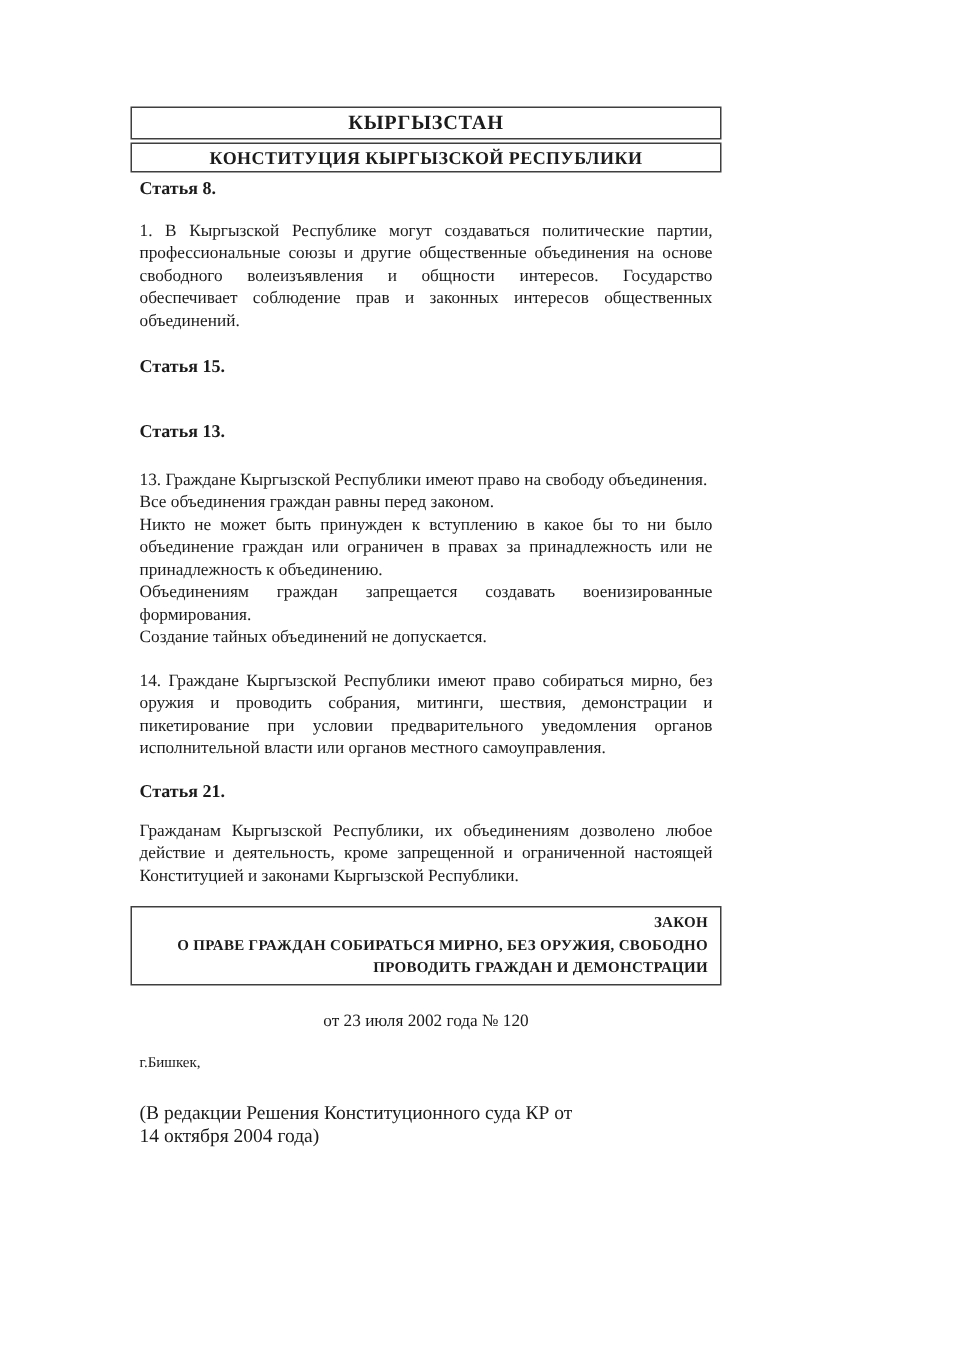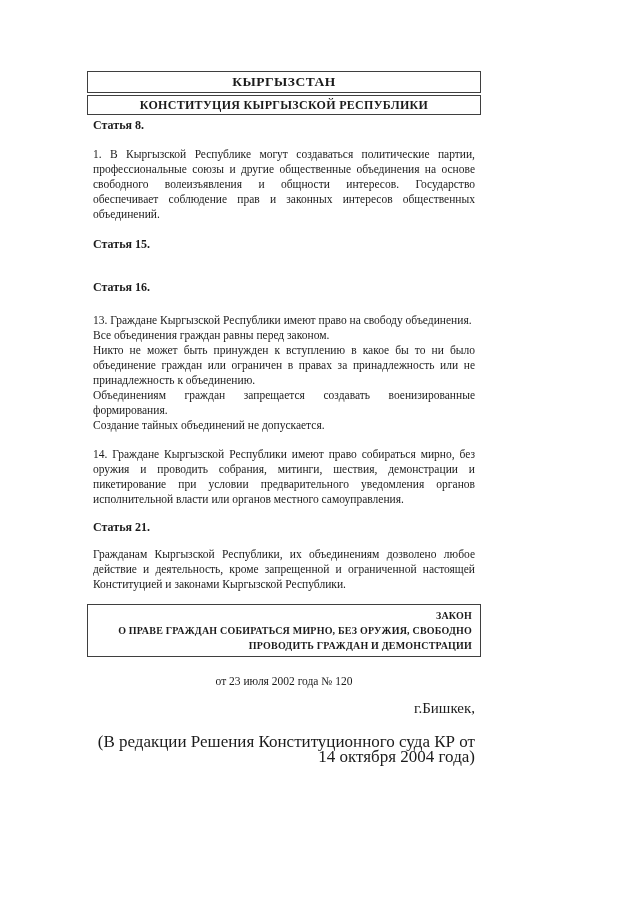--- a/index.html
+++ b/index.html
@@ -74,29 +74,29 @@
   }
   .law-box p { margin: 0; }
   .footer-date {
     margin-top: 17px;
     font-size: 11.5px;
     line-height: 15px;
     text-align: center;
   }
   .footer-city {
     margin-top: 4px;
-    font-size: 15px;
+    font-size: 10px;
     line-height: 15px;
-    text-align: right;
+    text-align: left;
   }
   .footer-revision {
     margin-top: 18px;
-    font-size: 17px;
+    font-size: 13px;
     line-height: 15px;
-    text-align: right;
+    text-align: left;
   }
   .footer-revision p { margin: 0; }
 </style>
 </head>
 <body>
 
 <div class="page">
 
   <div class="title-box box-country">КЫРГЫЗСТАН</div>
 
@@ -107,21 +107,21 @@
     <section>
       <p class="article-heading h8">Статья 8.</p>
       <p class="para p8">1. В Кыргызской Республике могут создаваться политические партии, профессиональные союзы и другие общественные объединения на основе свободного волеизъявления и общности интересов. Государство обеспечивает соблюдение прав и законных интересов общественных объединений.</p>
     </section>
 
     <section>
       <p class="article-heading h15">Статья 15.</p>
     </section>
 
     <section>
-      <p class="article-heading h16">Статья 16.</p>
+      <p class="article-heading h16">Статья 13.</p>
       <div class="g16">
         <p class="para">13. Граждане Кыргызской Республики имеют право на свободу объединения.</p>
         <p class="para">Все объединения граждан равны перед законом.</p>
         <p class="para">Никто не может быть принужден к вступлению в какое бы то ни было объединение граждан или ограничен в правах за принадлежность или не принадлежность к объединению.</p>
         <p class="para">Объединениям граждан запрещается создавать военизированные формирования.</p>
         <p class="para">Создание тайных объединений не допускается.</p>
       </div>
       <p class="para p14">14. Граждане Кыргызской Республики имеют право собираться мирно, без оружия и проводить собрания, митинги, шествия, демонстрации и пикетирование при условии предварительного уведомления органов исполнительной власти или органов местного самоуправления.</p>
     </section>
 

